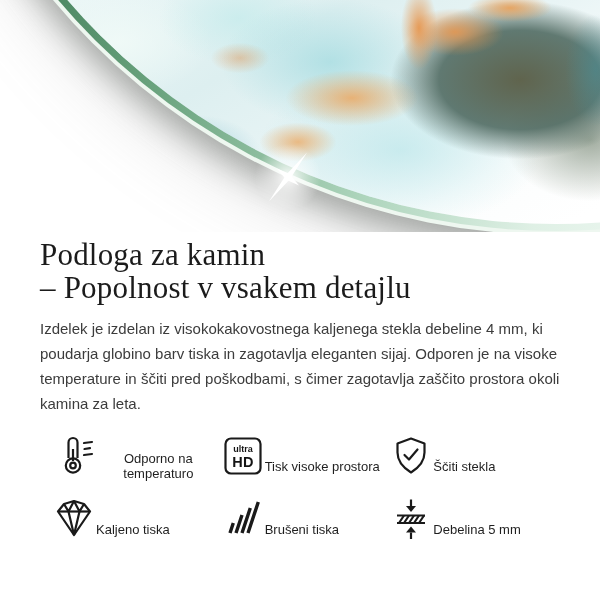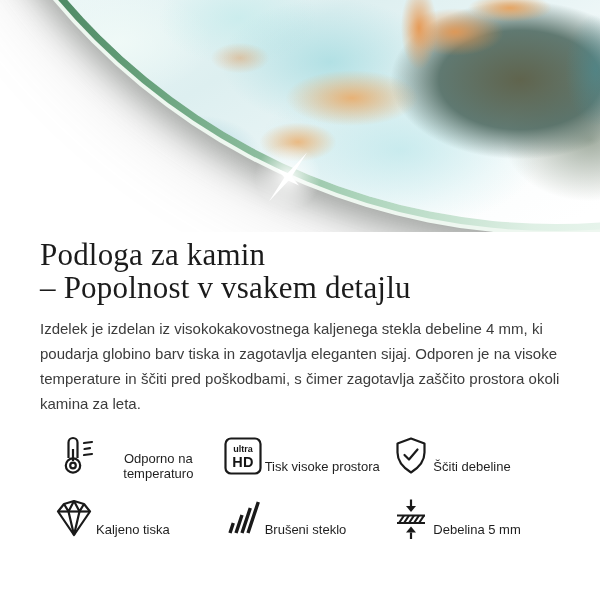--- a/index.html
+++ b/index.html
@@ -114,41 +114,41 @@
         <div class="flabel">Tisk visoke prostora</div>
       </div>
 
       <div class="feature">
         <div class="icon-box">
           <svg width="44" height="44" viewBox="0 0 44 44">
             <path class="st" d="M22 4.5 L35.5 9.5 V18.5 C35.5 27.5 30 33.5 22 38.5 C14 33.5 8.5 27.5 8.5 18.5 V9.5 Z" stroke-width="2.3" stroke-linejoin="round"></path>
             <path class="st" d="M15.5 21 L20 25.5 L28.5 15.5" stroke-width="2.3" stroke-linecap="round" stroke-linejoin="round"></path>
           </svg>
         </div>
-        <div class="flabel">Ščiti debeline</div>
+        <div class="flabel">Ščiti stekla</div>
       </div>
 
       <div class="feature">
         <div class="icon-box">
           <svg width="44" height="44" viewBox="0 0 44 44">
             <path class="st" d="M12 7 L22 4 L32 7 L38 14.5 L22 38 L6 14.5 Z" stroke-width="1.9" stroke-linejoin="round"></path>
             <path class="st" d="M6 14.5 L38 14.5" stroke-width="1.9"></path>
             <path class="st" d="M12 7 L16.5 14.5 M32 7 L27.5 14.5 M22 4 L16.5 14.5 M22 4 L27.5 14.5 M16.5 14.5 L22 38 M27.5 14.5 L22 38" stroke-width="1.9" stroke-linejoin="round"></path>
           </svg>
         </div>
         <div class="flabel">Kaljeno tiska</div>
       </div>
 
       <div class="feature">
         <div class="icon-box">
           <svg width="44" height="44" viewBox="0 0 44 44">
             <path d="M9 36 L12.3 26 M15 36 L21 18 M21 36 L29.3 11 M27 36 L37.3 5" fill="none" stroke="#1a1a1a" stroke-width="3.4"></path>
           </svg>
         </div>
-        <div class="flabel">Brušeni steklo</div>
+        <div class="flabel">Brušeni tiska</div>
       </div>
 
       <div class="feature">
         <div class="icon-box">
           <svg width="44" height="44" viewBox="0 0 44 44">
             <path class="st" d="M22 2.5 V9" stroke-width="2.4"></path>
             <polygon points="17,9 27,9 22,15" fill="#1a1a1a"></polygon>
             <path class="st" d="M8 18.5 H36 M8 26 H36" stroke-width="2.4"></path>
             <path class="st" d="M10 26 L15 18.5 M15 26 L20 18.5 M20 26 L25 18.5 M25 26 L30 18.5 M30 26 L35 18.5" stroke-width="1.8"></path>
             <polygon points="17,35.5 27,35.5 22,29.5" fill="#1a1a1a"></polygon>

